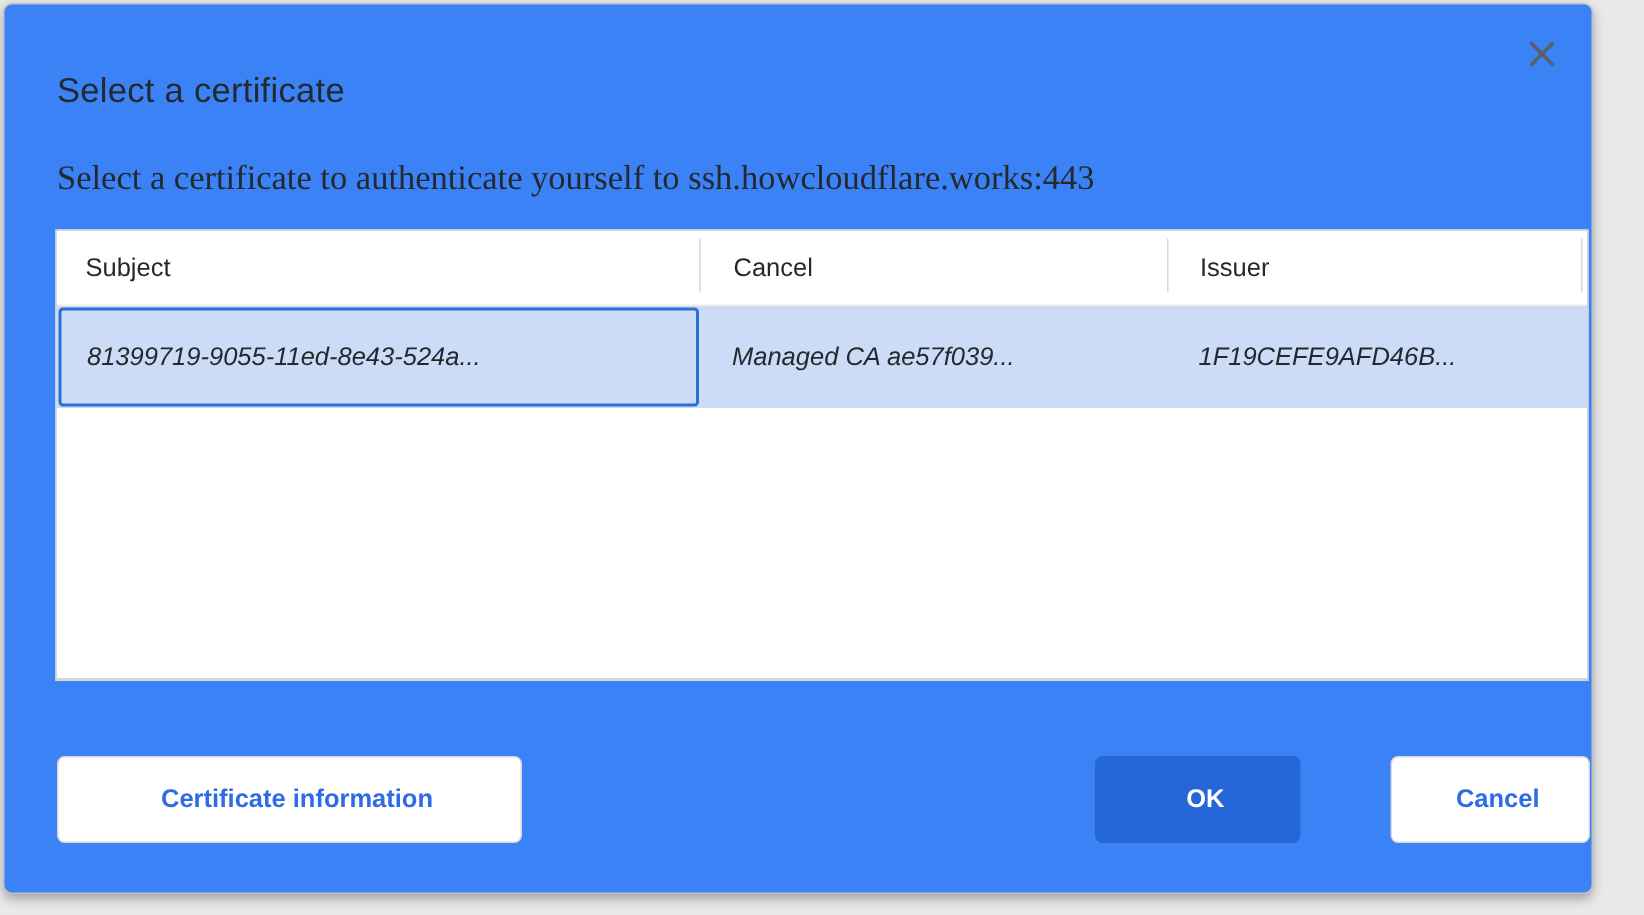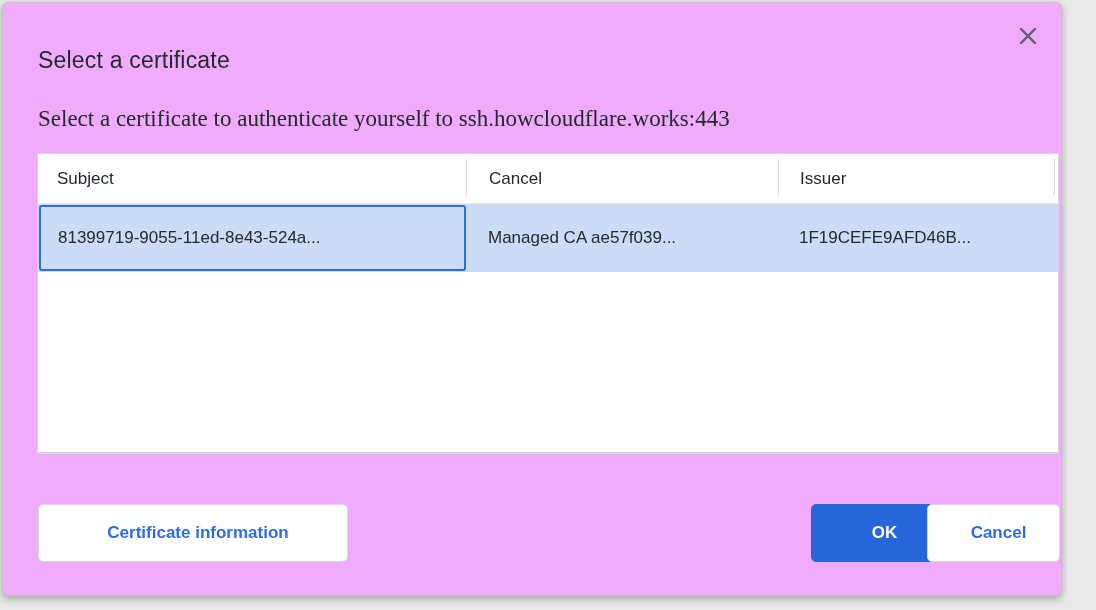--- a/index.html
+++ b/index.html
@@ -9,21 +9,21 @@
     font-family: "Liberation Sans", sans-serif;
     color: #202124;
     overflow: hidden;
   }
   .stage { position: relative; width: 1096px; height: 610px; }
 
   .dialog {
     position: absolute;
     left: 2px; top: 2px;
     width: 1060px; height: 594px;
-    background: #f0abfc;
+    background: #3b82f6;
     border: 1px solid #c2c2c2;
     border-radius: 6px;
     box-shadow: 0 3px 7px rgba(0,0,0,0.30);
   }
 
   .close-btn {
     position: absolute;
     top: 18px; right: 18px;
     width: 30px; height: 30px;
     background: transparent;
@@ -82,20 +82,21 @@
     margin-top: 5px;
     background: #d8d8d8;
   }
 
   .trow {
     display: grid;
     grid-template-columns: 428px 312px 280px;
     height: 68px;
     align-items: stretch;
     cursor: default;
+    font-style: italic;
   }
   .trow.selected { background: #ccdcf6; }
   .td {
     display: flex;
     align-items: center;
     font-size: 17px;
     color: #24292e;
     white-space: nowrap;
     overflow: hidden;
   }
@@ -122,21 +123,21 @@
     background: #ffffff;
     border: 1px solid #d9d9d9;
     color: #2e6be5;
   }
   .btn-primary {
     background: #2566d8;
     border: 1px solid #2566d8;
     color: #ffffff;
   }
   .btn-certinfo { left: 35px;  top: 501px; width: 310px; }
-  .btn-ok       { left: 808px; top: 501px; width: 137px; }
+  .btn-ok       { left: 727px; top: 501px; width: 137px; }
   .btn-cancel   { left: 924px; top: 501px; width: 133px; }
 </style>
 </head>
 <body>
 
 <div class="stage">
   <div class="dialog">
 
     <button class="close-btn" aria-label="Close">
       <svg width="22" height="22" viewBox="0 0 22 22">

